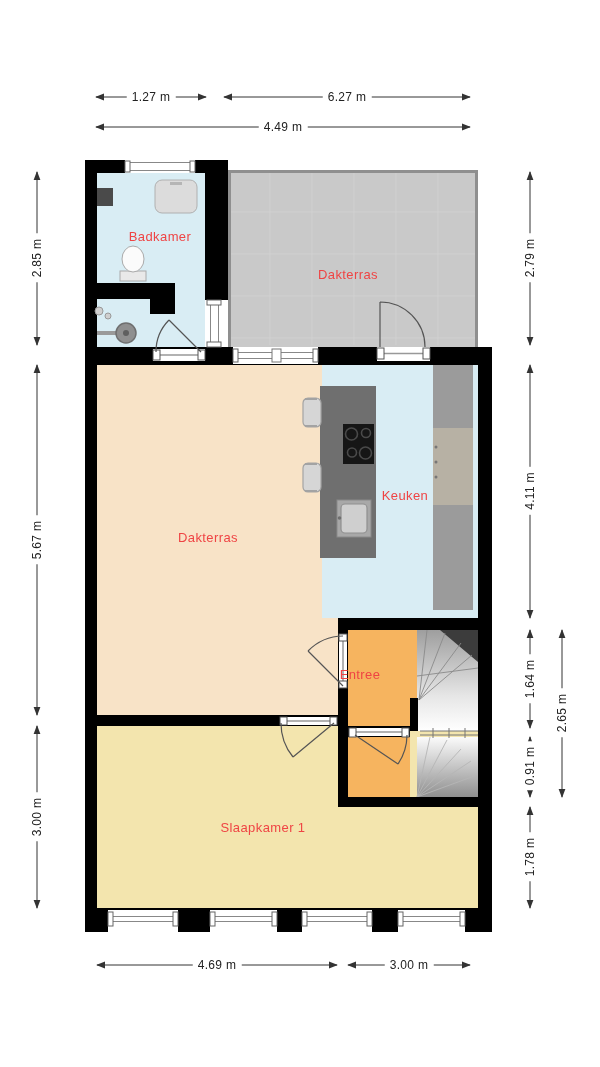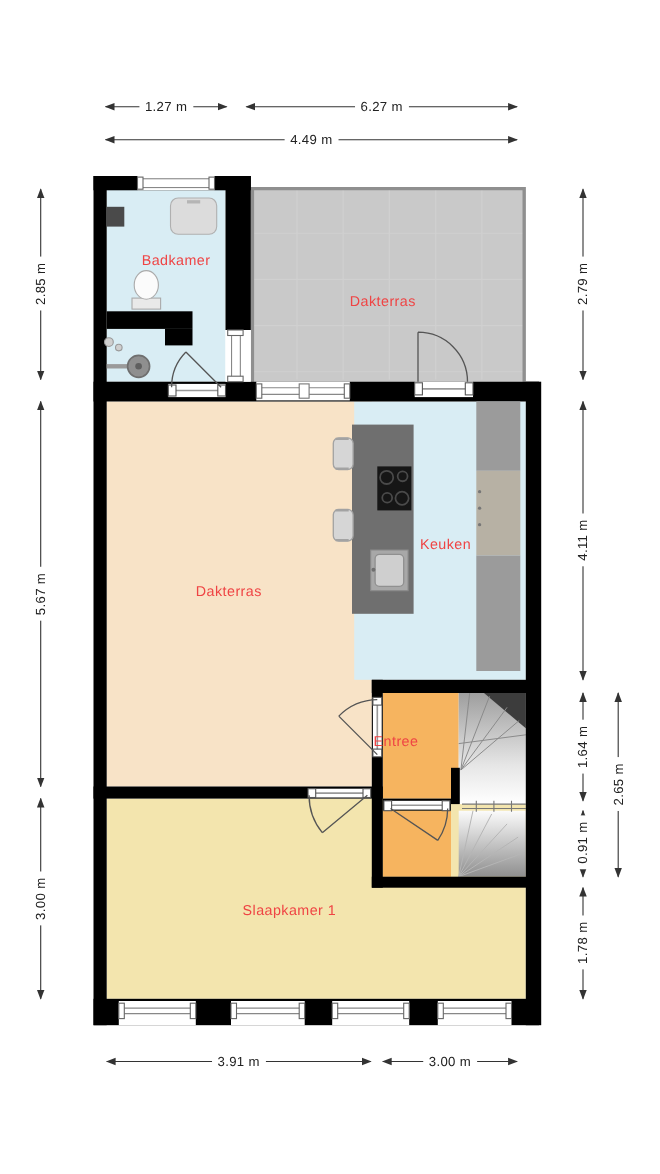--- a/index.html
+++ b/index.html
@@ -271,16 +271,16 @@
 <div class="lbl dim-lbl dim-vert" style="left:37px;top:540px">5.67 m</div>
 <div class="lbl dim-lbl dim-vert" style="left:37px;top:817px">3.00 m</div>
 
 <div class="lbl dim-lbl dim-vert" style="left:530px;top:258px">2.79 m</div>
 <div class="lbl dim-lbl dim-vert" style="left:530px;top:491px">4.11 m</div>
 <div class="lbl dim-lbl dim-vert" style="left:530px;top:679px">1.64 m</div>
 <div class="lbl dim-lbl dim-vert" style="left:530px;top:766px">0.91 m</div>
 <div class="lbl dim-lbl dim-vert" style="left:530px;top:857px">1.78 m</div>
 <div class="lbl dim-lbl dim-vert" style="left:562px;top:713px">2.65 m</div>
 
-<div class="lbl dim-lbl" style="left:217px;top:965px">3.91 m</div>
+<div class="lbl dim-lbl" style="left:217px;top:965px">4.69 m</div>
 <div class="lbl dim-lbl" style="left:409px;top:965px">3.00 m</div>
 
 </div>
 
 </body></html>

